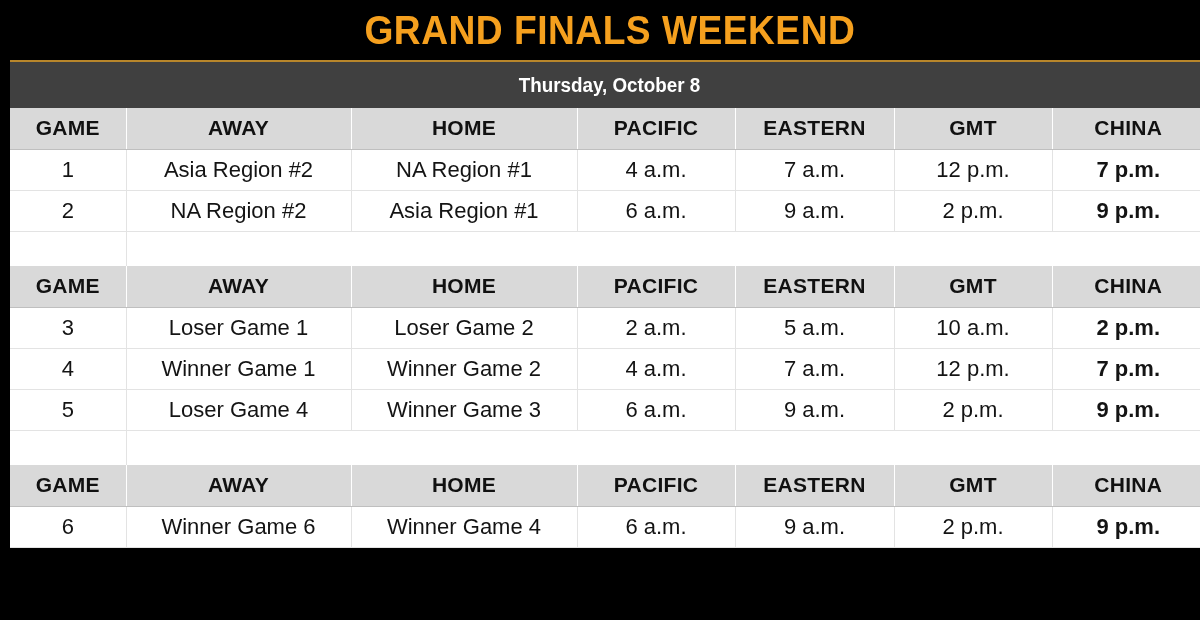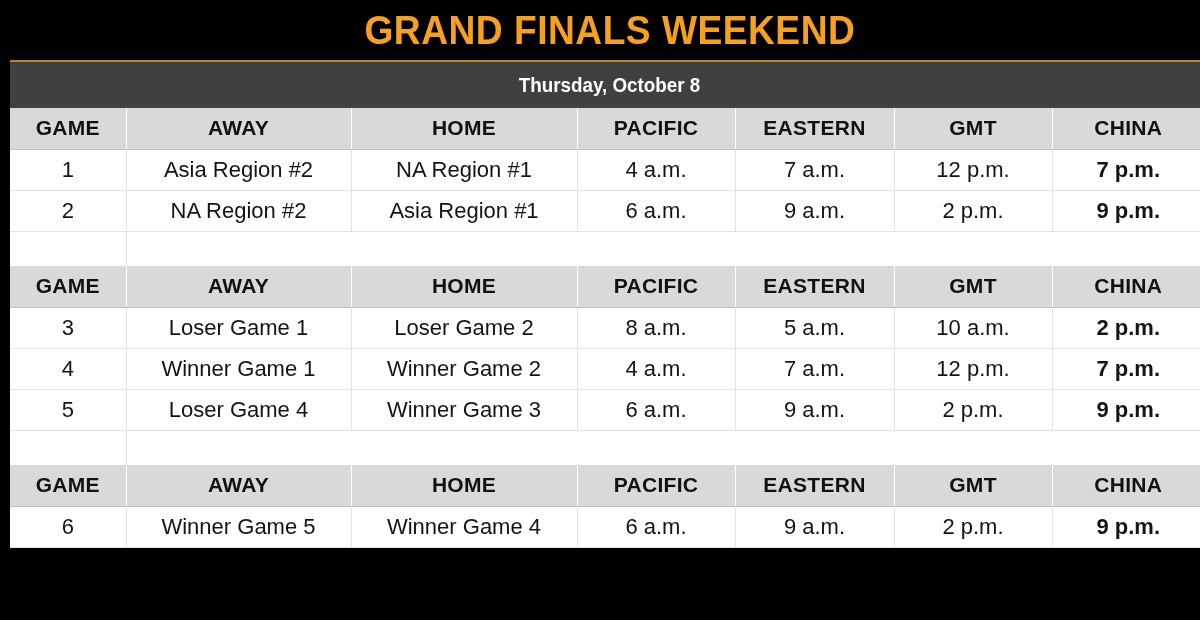--- a/index.html
+++ b/index.html
@@ -187,21 +187,21 @@
         <th>EASTERN</th>
         <th>GMT</th>
         <th>CHINA</th>
       </tr>
     </thead>
     <tbody>
       <tr>
         <td>3</td>
         <td>Loser Game 1</td>
         <td>Loser Game 2</td>
-        <td>8 a.m.</td>
+        <td>2 a.m.</td>
         <td>5 a.m.</td>
         <td>10 a.m.</td>
         <td>2 p.m.</td>
       </tr>
       <tr>
         <td>4</td>
         <td>Winner Game 1</td>
         <td>Winner Game 2</td>
         <td>4 a.m.</td>
         <td>7 a.m.</td>
@@ -241,21 +241,21 @@
         <th>HOME</th>
         <th>PACIFIC</th>
         <th>EASTERN</th>
         <th>GMT</th>
         <th>CHINA</th>
       </tr>
     </thead>
     <tbody>
       <tr>
         <td>6</td>
-        <td>Winner Game 5</td>
+        <td>Winner Game 6</td>
         <td>Winner Game 4</td>
         <td>6 a.m.</td>
         <td>9 a.m.</td>
         <td>2 p.m.</td>
         <td>9 p.m.</td>
       </tr>
     </tbody>
   </table>
 
   <div class="right-edge"></div>

